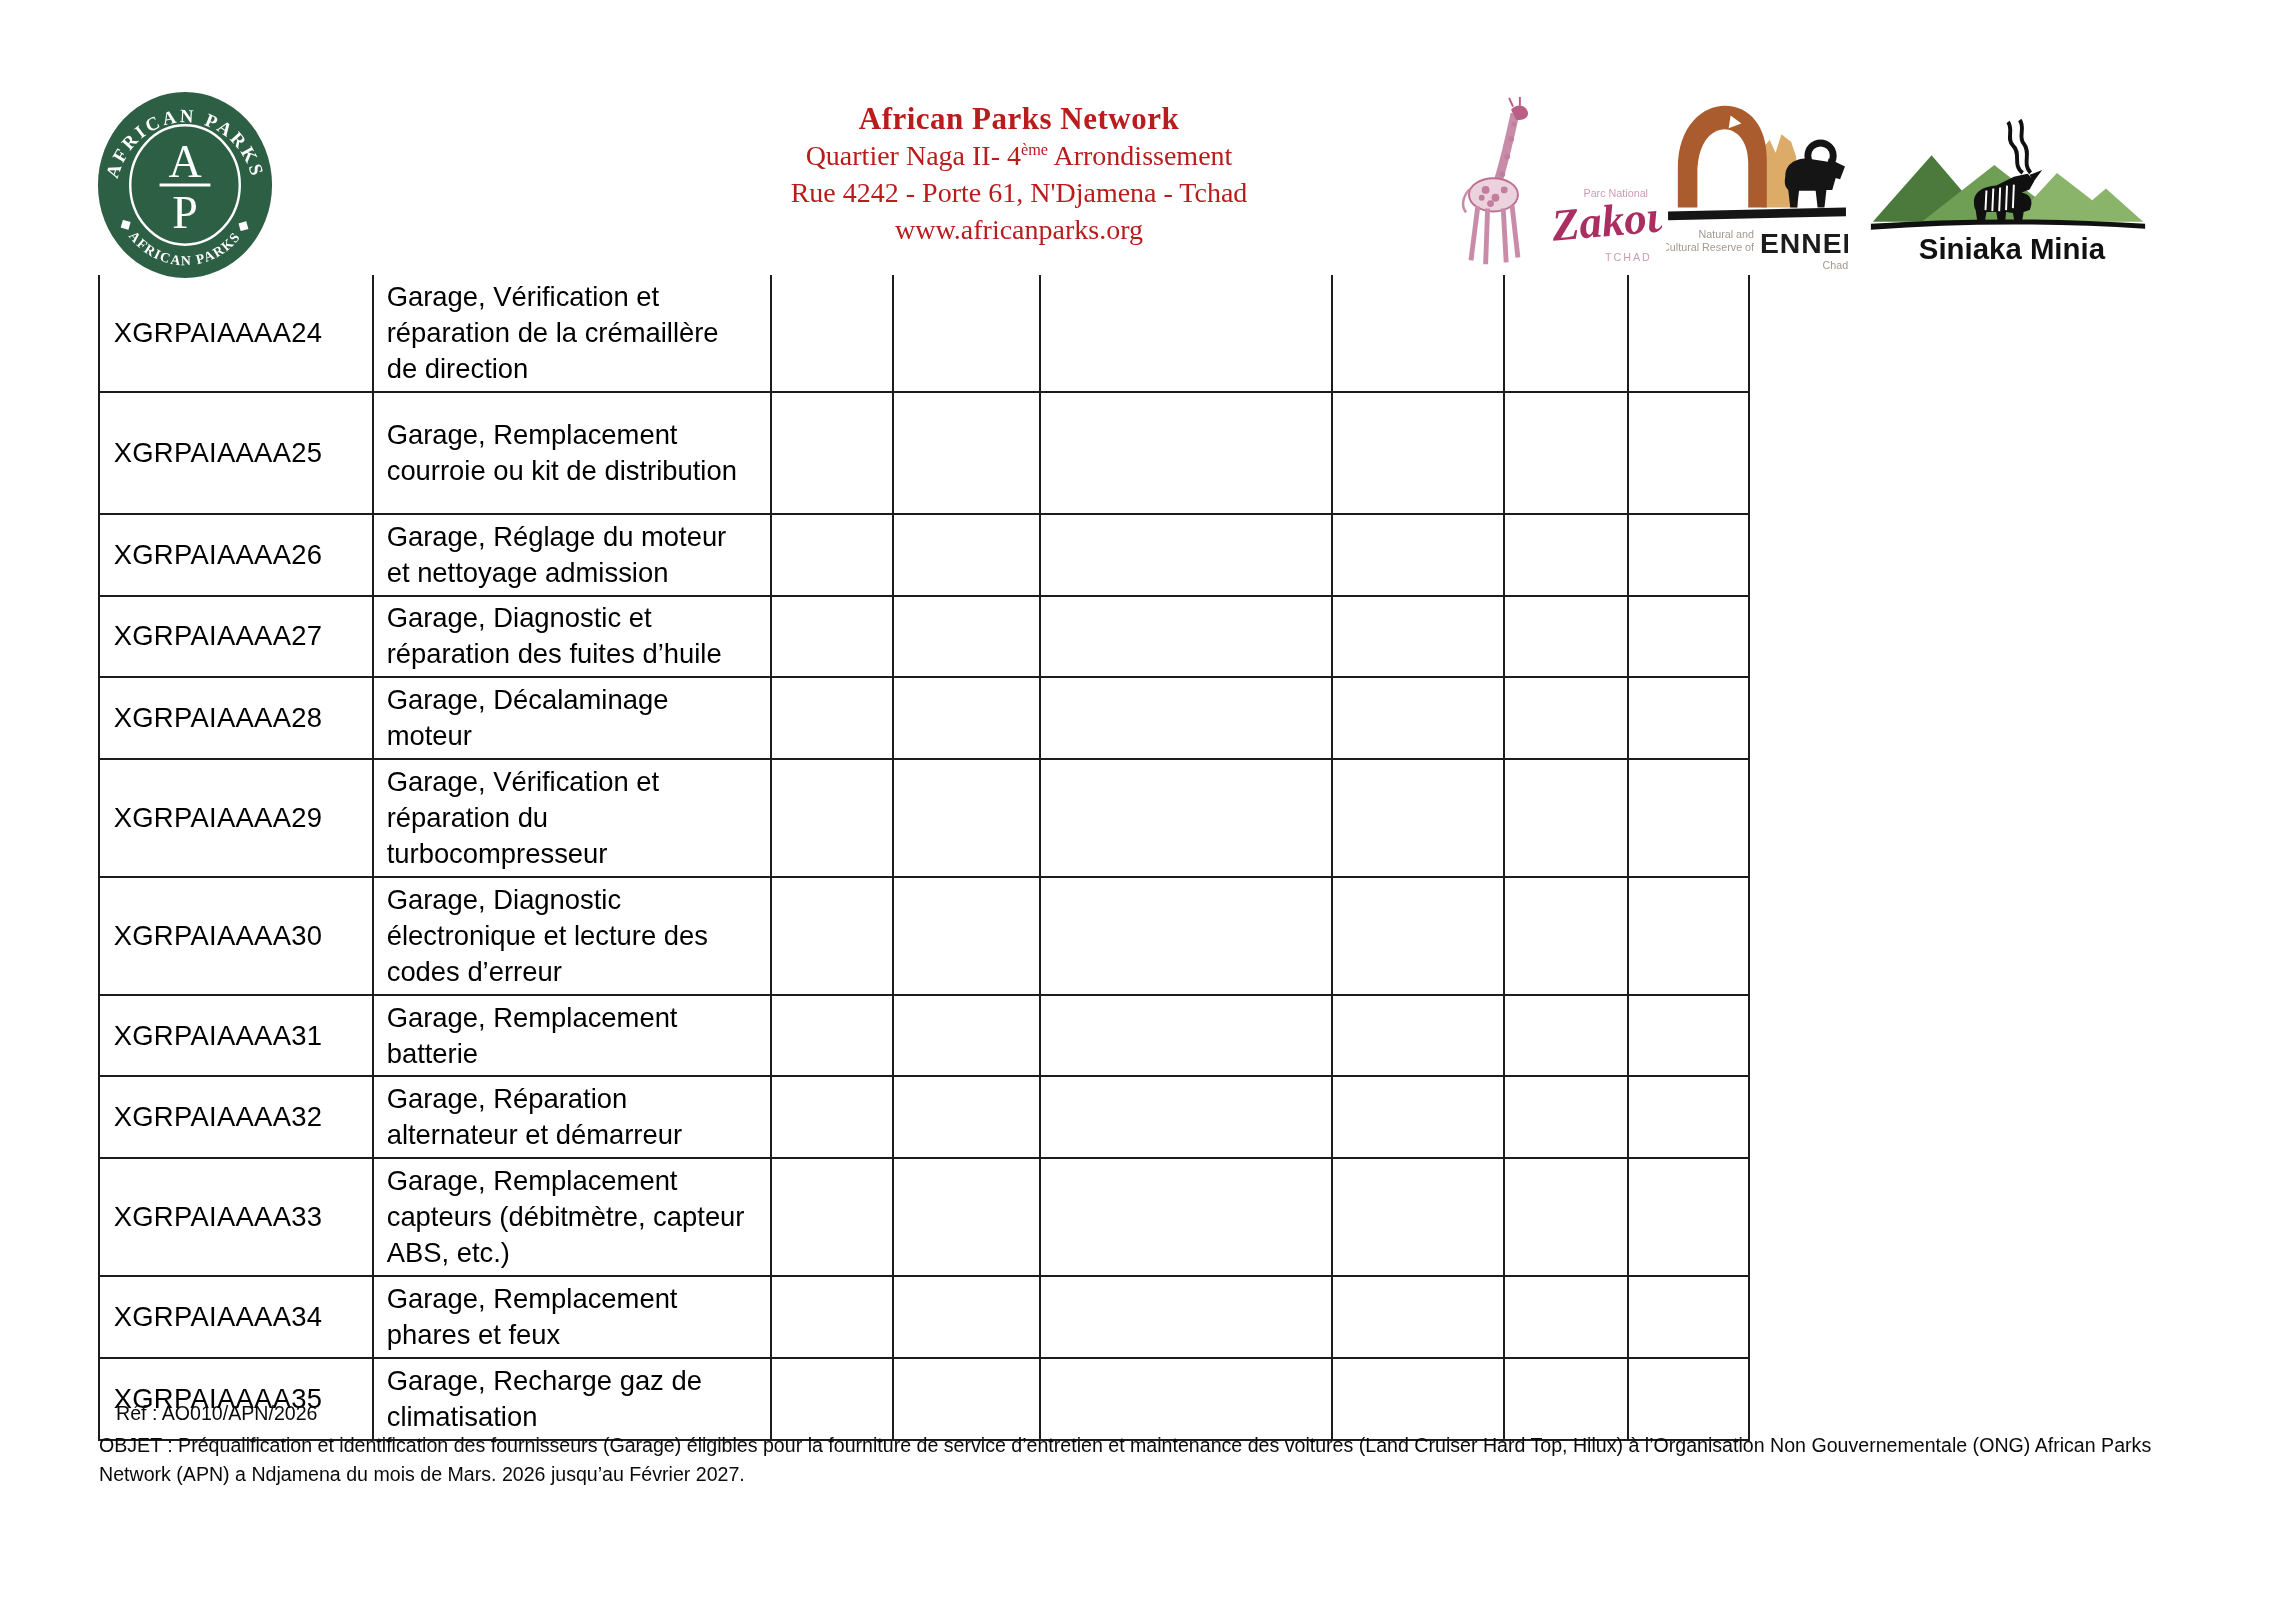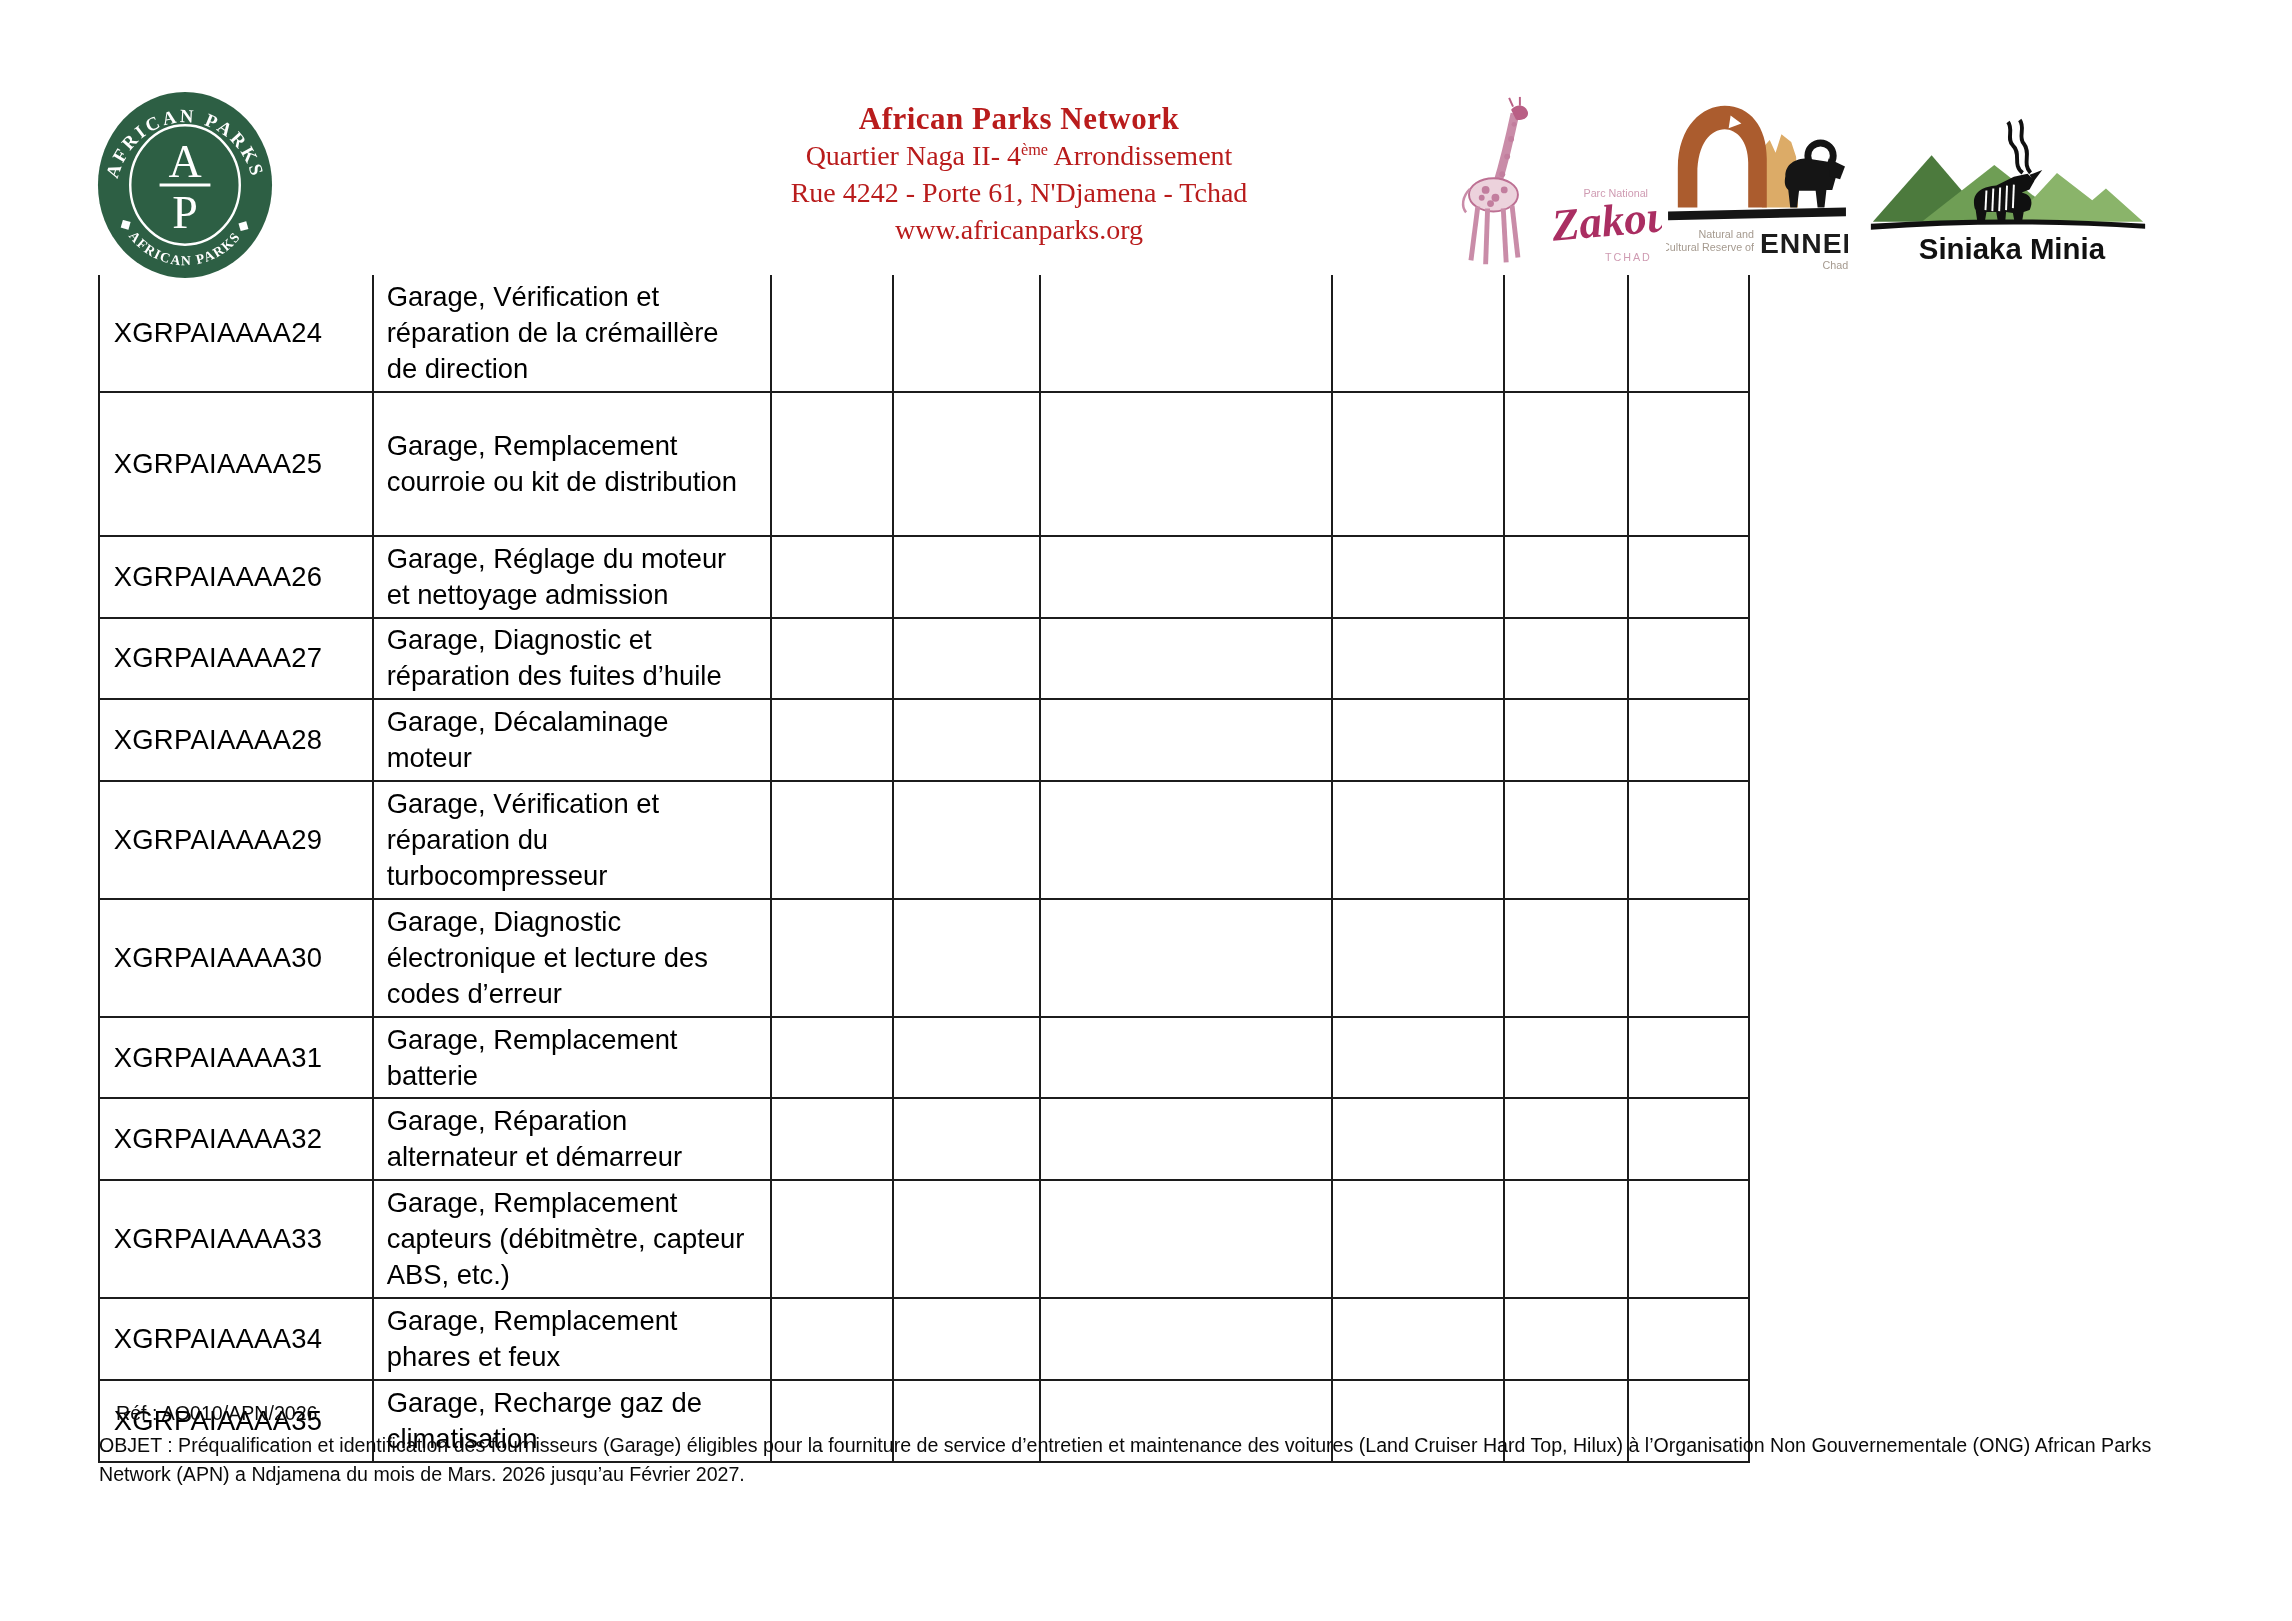--- a/index.html
+++ b/index.html
@@ -148,21 +148,21 @@
       <tr style="height:105px">
           <td class="code">XGRPAIAAAA24</td>
           <td class="desc">Garage, Vérification et réparation de la crémaillère de direction</td>
           <td class="empty"></td>
           <td class="empty"></td>
           <td class="empty"></td>
           <td class="empty"></td>
           <td class="empty"></td>
           <td class="empty"></td>
         </tr>
-      <tr style="height:144px">
+      <tr style="height:122px">
           <td class="code">XGRPAIAAAA25</td>
           <td class="desc">Garage, Remplacement courroie ou kit de distribution</td>
           <td class="empty"></td>
           <td class="empty"></td>
           <td class="empty"></td>
           <td class="empty"></td>
           <td class="empty"></td>
           <td class="empty"></td>
         </tr>
       <tr style="height:60px">

